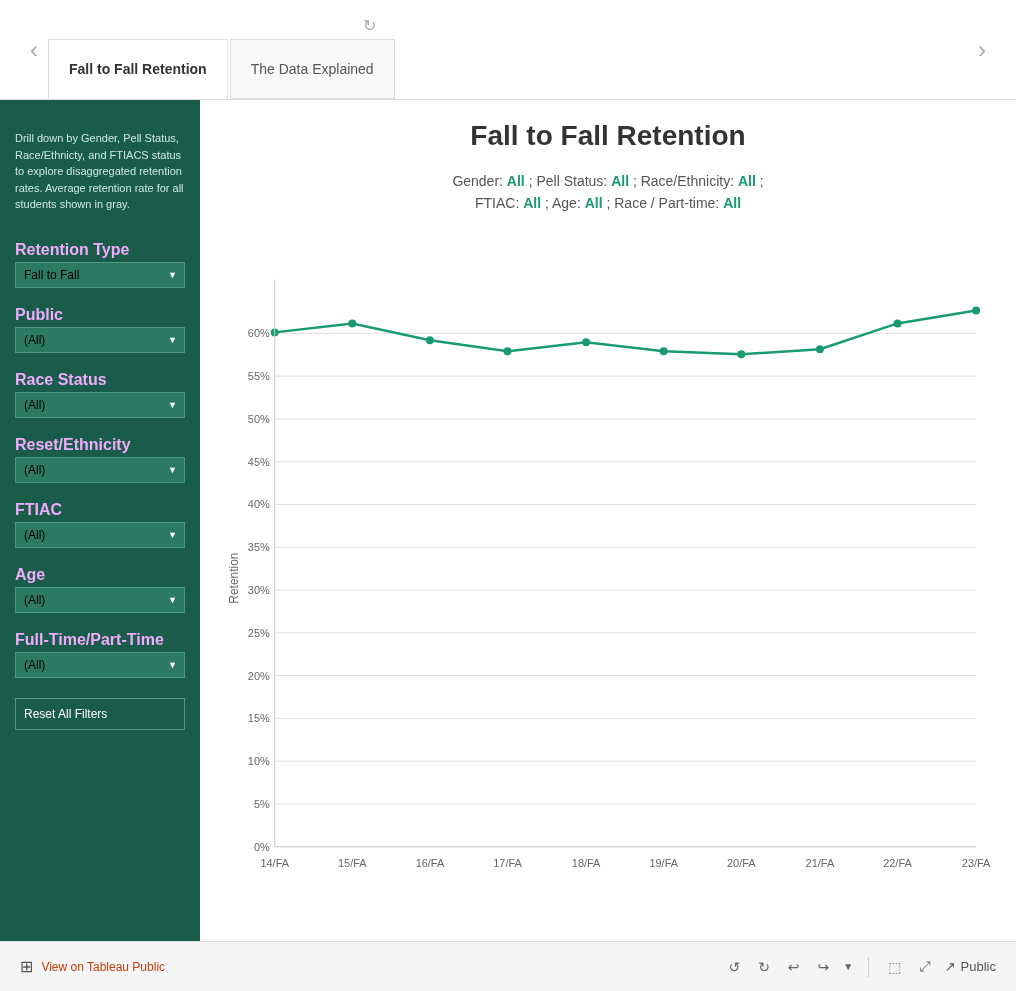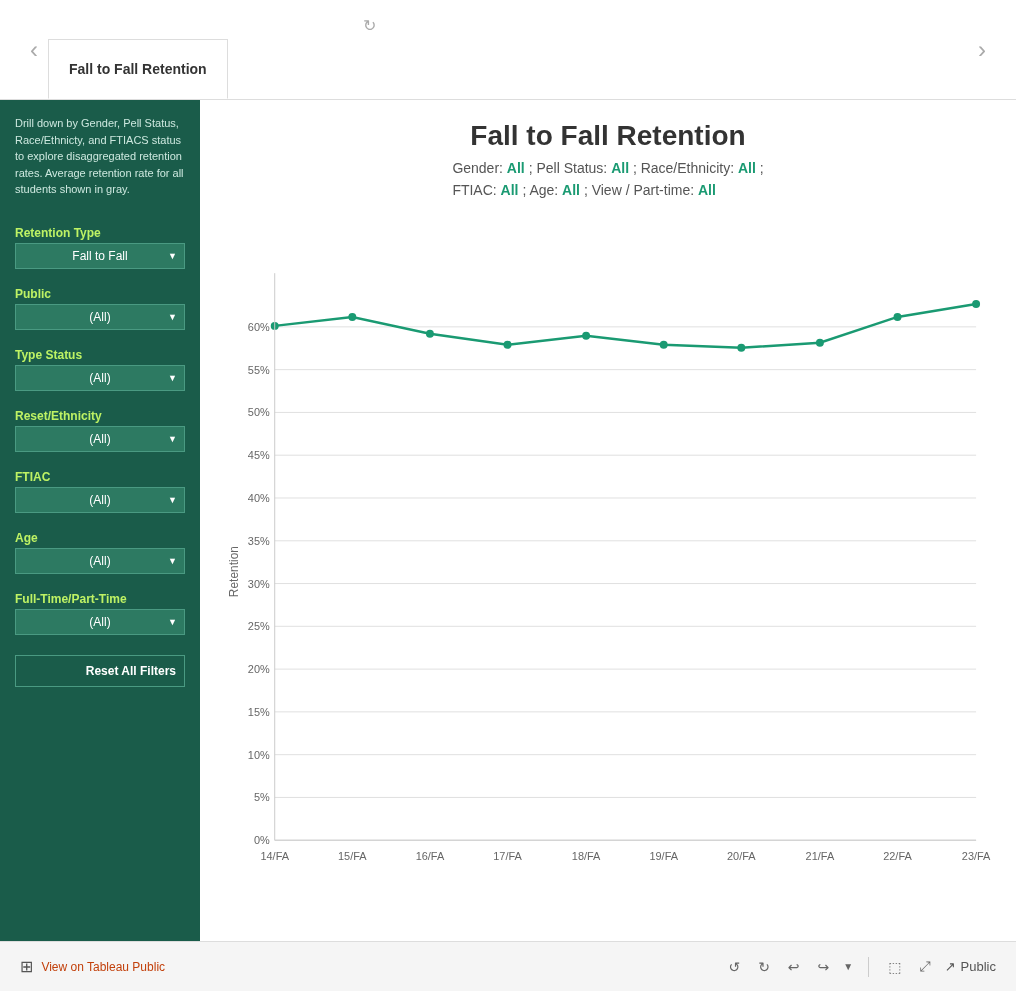--- a/index.html
+++ b/index.html
@@ -74,45 +74,45 @@
       flex-direction: column;
       gap: 10px;
       overflow-y: auto;
     }
 
     .sidebar-description {
       font-size: 11px;
       color: #cde8df;
       line-height: 1.5;
       margin-bottom: 10px;
+      margin-top: 15px;
     }
 
     .filter-label {
-      font-size: 12px;
-      color: #bef264;
+      font-size: 16px;
+      color: #f0abfc;
       font-weight: bold;
       margin-top: 8px;
       margin-bottom: 3px;
     }
 
     .filter-select-wrapper {
       position: relative;
       width: 100%;
     }
 
     .filter-select-wrapper select {
       width: 100%;
       padding: 5px 8px;
       background: #2d7a62;
-      color: #ffffff;
+      color: #000000;
       border: 1px solid #4a9a82;
       font-size: 12px;
       cursor: pointer;
       appearance: none;
-      text-align: center;
       -webkit-appearance: none;
     }
 
     .filter-select-wrapper::after {
       content: '▼';
       position: absolute;
       right: 8px;
       top: 50%;
       transform: translateY(-50%);
       font-size: 9px;
@@ -122,22 +122,21 @@
 
     .reset-btn {
       margin-top: 10px;
       padding: 8px;
       background: #1a5c4a;
       color: white;
       border: 1px solid #4a9a82;
       font-size: 12px;
       cursor: pointer;
       width: 100%;
-      text-align: right;
-      font-weight: bold;
+      text-align: left;
     }
 
     
     .chart-area {
       flex: 1;
       background: #fff;
       padding: 10px 20px;
       display: flex;
       flex-direction: column;
       align-items: center;
@@ -147,21 +146,22 @@
       font-size: 28px;
       font-weight: bold;
       color: #333;
       text-align: center;
       margin-top: 10px;
     }
 
     .chart-subtitle {
       font-size: 14px;
       color: #555;
-      margin-top: 5px;
+      text-align: center;
+      margin-top: 18px;
       line-height: 1.6;
     }
 
     .chart-subtitle .highlight {
       color: #1a9a72;
       font-weight: bold;
     }
 
     .chart-wrapper {
       flex: 1;
@@ -232,20 +232,23 @@
 
 <div class="outer-container">
 
   <div class="top-nav" style="position:relative;">
     <span style="position:absolute; left:363px; top:16px; font-size:16px; color:#aaa; cursor:pointer;">↻</span>
     <span class="nav-arrow" style="font-size:24px; color:#aaa;">‹</span>
     <div class="nav-tabs">
       <div class="nav-tab active">
         <span>Fall to Fall Retention</span>
       </div>
+      <div class="nav-tab">
+        <span>The Data Explained</span>
+      </div>
     </div>
     <span class="nav-arrow" style="font-size:24px; color:#aaa;">›</span>
   </div>
 
   <div class="main-content">
 
     <div class="sidebar">
       <p class="sidebar-description">Drill down by Gender, Pell Status, Race/Ethnicty, and FTIACS status to explore disaggregated retention rates. Average retention rate for all students shown in gray.</p>
 
       <div>
@@ -260,21 +263,21 @@
       <div>
         <div class="filter-label">Public</div>
         <div class="filter-select-wrapper">
           <select>
             <option>(All)</option>
           </select>
         </div>
       </div>
 
       <div>
-        <div class="filter-label">Type Status</div>
+        <div class="filter-label">Race Status</div>
         <div class="filter-select-wrapper">
           <select>
             <option>(All)</option>
           </select>
         </div>
       </div>
 
       <div>
         <div class="filter-label">Reset/Ethnicity</div>
         <div class="filter-select-wrapper">
@@ -317,21 +320,21 @@
     <div class="chart-area">
       <h1 class="chart-title">Fall to Fall Retention</h1>
       <div class="chart-subtitle">
         <span>Gender: </span><span class="highlight">All</span>
         <span> ; Pell Status: </span><span class="highlight">All</span>
         <span>;  Race/Ethnicity: </span><span class="highlight">All</span>
         <span>;</span>
         <br>
         <span>FTIAC: </span><span class="highlight">All</span>
         <span>; Age: </span><span class="highlight">All</span>
-        <span>; View / Part-time: </span><span class="highlight">All</span>
+        <span>; Race / Part-time: </span><span class="highlight">All</span>
       </div>
 
       <div class="chart-wrapper">
         <svg class="chart-svg" viewBox="0 0 780 640">
 
           <text x="18" y="320" text-anchor="middle" transform="rotate(-90,18,320)" font-size="12" fill="#666">Retention</text>
 
           <line x1="55" y1="590" x2="760" y2="590" stroke="#e0e0e0" stroke-width="1"></line>
           <text x="50" y="594" text-anchor="end" font-size="11" fill="#666">0%</text>
 

